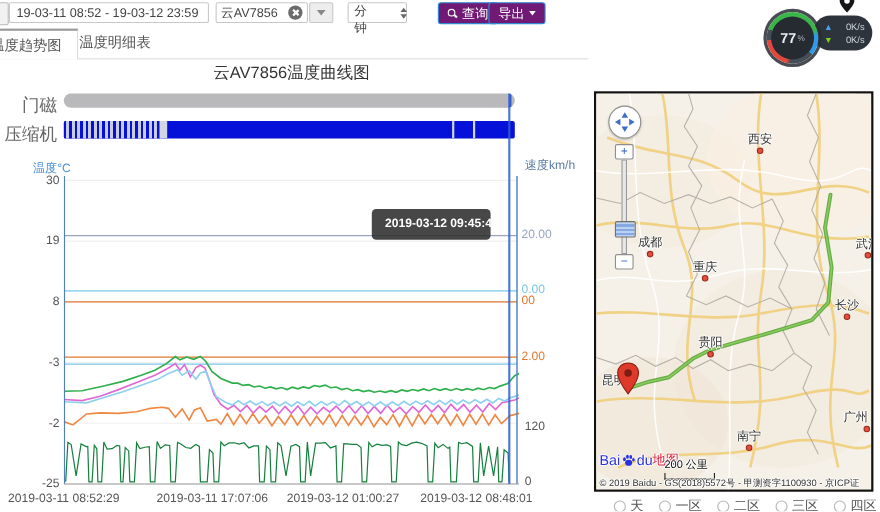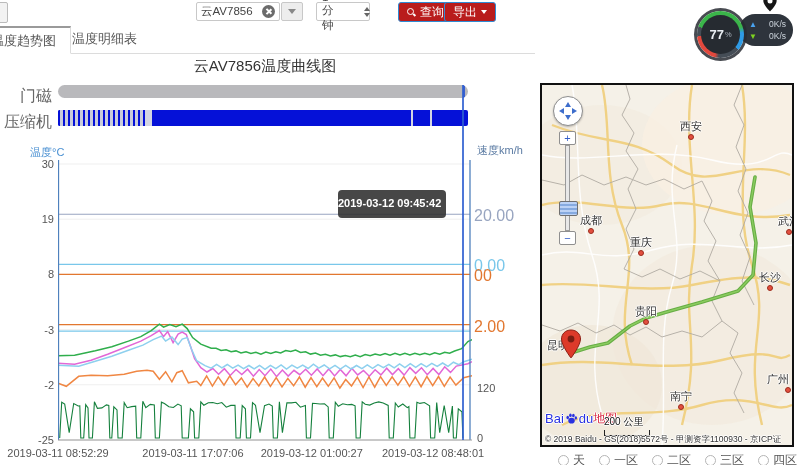--- a/index.html
+++ b/index.html
@@ -14,21 +14,21 @@
   .device-select{left:196px;width:84px;padding:0 4px;justify-content:space-between;}
   .clear-badge{width:13px;height:13px;border-radius:50%;background:#6b6b6b;position:relative;flex:0 0 auto;}
   .clear-badge::before,.clear-badge::after{content:"";position:absolute;left:6px;top:3px;width:1.5px;height:7px;background:#fff;}
   .clear-badge::before{transform:rotate(45deg);}  .clear-badge::after{transform:rotate(-45deg);}
   .caret-box{left:281px;width:22px;background:#ededed;justify-content:center;}
   .caret-down{width:0;height:0;border-left:4px solid transparent;border-right:4px solid transparent;border-top:5px solid #888;}
   .interval-stepper{left:316px;width:54px;padding:0 5px;justify-content:space-between;gap:30px;}
   .stepper-arrows{display:flex;flex-direction:column;gap:2px;align-items:center;}
   .arr-up{width:0;height:0;border-left:3.5px solid transparent;border-right:3.5px solid transparent;border-bottom:4px solid #666;}
   .arr-dn{width:0;height:0;border-left:3.5px solid transparent;border-right:3.5px solid transparent;border-top:4px solid #666;}
-  .btn{position:absolute;top:2px;height:20px;background:#b91c1c;color:#fff;border:1px solid #2f8bd4;border-radius:3px;
+  .btn{position:absolute;top:2px;height:20px;background:#701a75;color:#fff;border:1px solid #2f8bd4;border-radius:3px;
        font-size:12px;display:flex;align-items:center;gap:4px;padding:0 8px;box-sizing:border-box;cursor:pointer;}
   .btn-query{left:398px;} .btn-export{left:444px;}
   .mag-icon{position:relative;width:9px;height:9px;flex:0 0 auto;}
   .mag-icon::before{content:"";position:absolute;left:0;top:0;width:5px;height:5px;border:1.4px solid #fff;border-radius:50%;}
   .mag-icon::after{content:"";position:absolute;left:6px;top:6px;width:3px;height:1.5px;background:#fff;transform:rotate(45deg);}
   .caret-white{width:0;height:0;border-left:3.5px solid transparent;border-right:3.5px solid transparent;border-top:4.5px solid #fff;}
   
   .net-widget{position:absolute;left:697px;top:0px;width:100px;height:60px;}
   .net-pill{position:absolute;left:42px;top:14px;width:54px;height:32px;background:#2e343c;border-radius:16px;
             display:flex;flex-direction:column;justify-content:center;gap:1px;padding:0 7px 0 10px;box-sizing:border-box;}
@@ -55,27 +55,27 @@
   .door-tick{position:absolute;top:0;height:13px;width:2px;background:#3a5fd0;}
   .comp-bar{top:110px;height:16px;background:#0511d8;border-radius:2px;}
   .comp-stripes{position:absolute;left:0;top:0;height:100%;width:22%;
       background:repeating-linear-gradient(90deg,#0511d8 0 2px,#c9ccdb 2px 5px);}
   .comp-gap{position:absolute;top:0;height:100%;background:#d2d5e2;}
   .axis-label{position:absolute;font-size:11px;}
   .y-left-title{left:30px;top:145px;color:#4a90d2;}
   .y-right-title{left:477px;top:143px;color:#5b7ba3;}
   .y-tick{position:absolute;width:26px;text-align:right;font-size:11px;color:#555;}
   .y-right-tick{position:absolute;left:477px;font-size:11px;color:#555;}
-  .thr-label{position:absolute;left:474px;font-size:16px;}
+  .thr-label{position:absolute;left:474px;font-size:11px;}
   .x-tick{position:absolute;top:447px;width:130px;margin-left:-65px;text-align:center;font-size:11px;color:#555;white-space:nowrap;}
   .plot{position:absolute;left:58px;top:150px;width:414px;height:293px;}
   .crosshair{position:absolute;left:462px;top:85px;width:1.5px;height:355px;background:#2f5fd0;opacity:.85;}
   
   .tooltip{position:absolute;left:338px;top:190px;width:108px;background:rgba(46,46,46,.88);border-radius:4px;
-           color:#fff;font-size:11px;line-height:15px;padding:6px 0;box-sizing:border-box;z-index:5;}
+           color:#fff;font-size:11px;line-height:15px;padding:6px 12px;box-sizing:border-box;z-index:5;}
   .tt-date{font-weight:bold;margin-bottom:1px;white-space:nowrap;}
   .tt-line{white-space:nowrap;}
   
   .map-panel{position:absolute;left:540px;top:83px;width:250px;height:360px;border:2px solid #111;background:#f5f1e8;overflow:hidden;}
   .map-layer{position:absolute;left:0;top:0;}
   .city{position:absolute;transform:translate(-50%,-50%);}
   .city-dot{width:6px;height:6px;border-radius:50%;background:#e34f3f;border:1px solid #9c2c1e;box-sizing:border-box;}
   .city-label{position:absolute;left:50%;transform:translateX(-50%);top:-15px;font-size:11px;color:#333;white-space:nowrap;
               text-shadow:1px 0 #fff,-1px 0 #fff,0 1px #fff,0 -1px #fff;}
   .pan-control{position:absolute;left:11px;top:11px;width:28px;height:28px;border-radius:50%;background:#fff;
@@ -106,20 +106,21 @@
   .legend-radio{width:11px;height:11px;border-radius:50%;border:1px solid #b5b5b5;background:#fff;box-sizing:border-box;}
   .legend-text{font-size:12px;color:#555;white-space:nowrap;}
 </style>
 </head>
 <body>
 
 <div class="screen">
 
   <div class="toolbar">
     <div class="clipped-icon"></div>
+    <div class="field date-input">19-03-11 08:52 - 19-03-12 23:59</div>
     <div class="field device-select">
       <span>云AV7856</span>
       <span class="clear-badge"></span>
     </div>
     <div class="field caret-box">
       <span class="caret-down"></span>
     </div>
     <div class="field interval-stepper">
       <span>1分钟</span>
       <span class="stepper-arrows">

